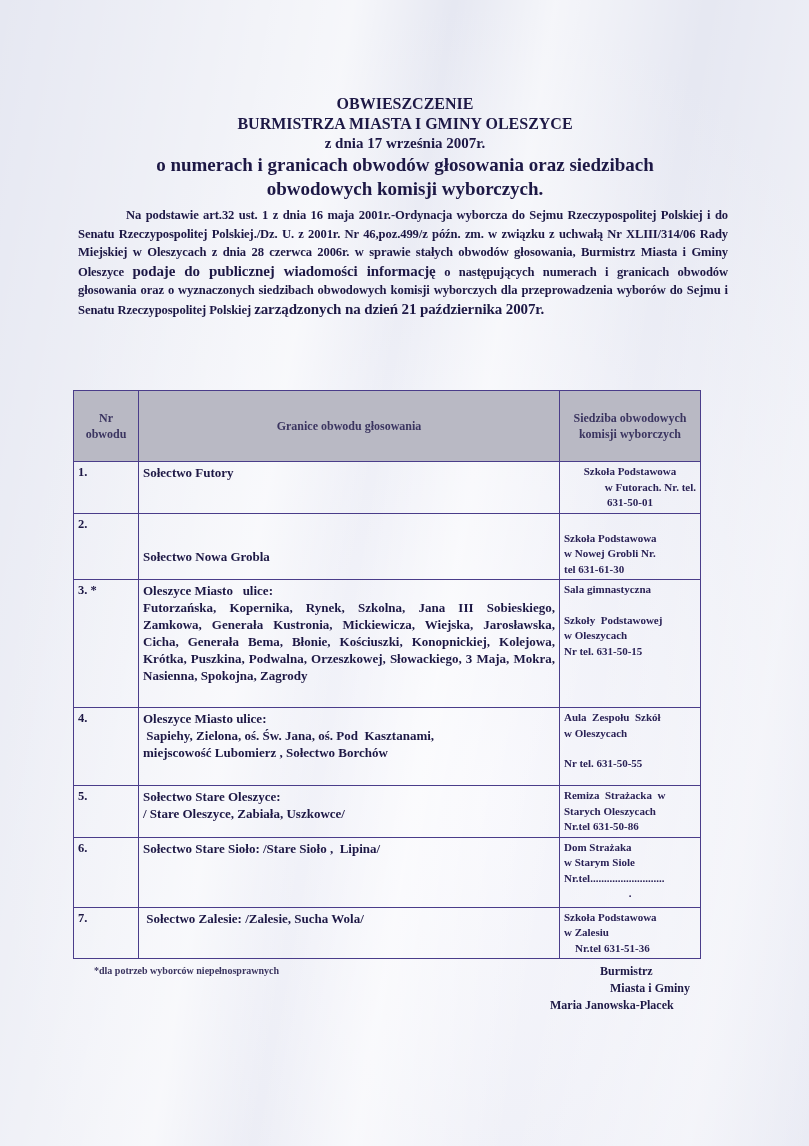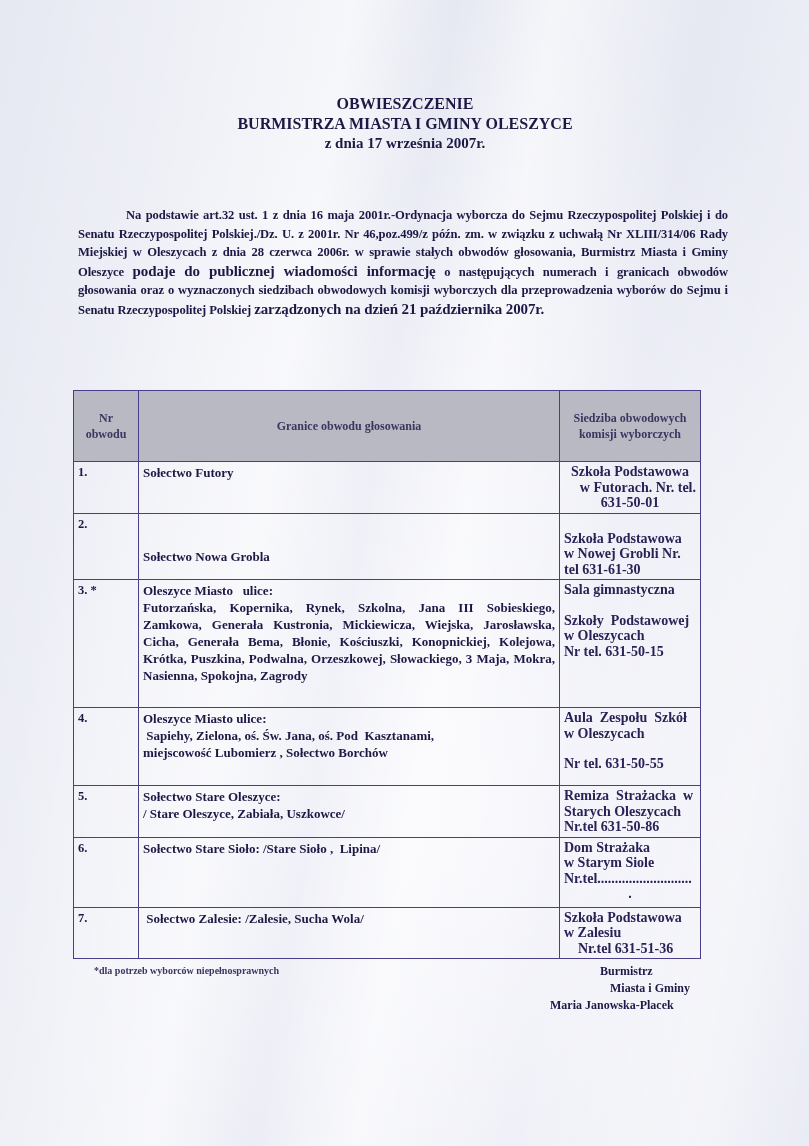--- a/index.html
+++ b/index.html
@@ -31,39 +31,41 @@
       position: absolute; left: 73px; top: 390px; width: 628px;
       border-collapse: collapse; font-weight: bold;
       font-size: 12.5px; line-height: 16px;
     }
     table.obw td, table.obw th {
       border: 1.5px solid #4a3d8a; vertical-align: top; padding: 2px 4px;
     }
     table.obw th { background: #b9b9c4; font-weight: bold; vertical-align: middle; text-align: center; font-size: 12px; line-height: 16px; color: #3b3560; }
     .c1 { width: 56px; }
     .c3 { width: 132px; }
-    td.seat { font-size: 14px; line-height: 15.5px; color: #2a2256; }
+    td.seat { font-size: 11px; line-height: 15.5px; color: #2a2256; }
     td.bound { font-size: 13px; line-height: 17px; }
     td.bound.just { text-align: justify; }
     .seat.center { text-align: center; }
     .footnote { position: absolute; left: 94px; top: 965px; font-size: 10px; font-weight: bold; color: #3b3560; }
     .sig { position: absolute; left: 550px; top: 963px; width: 160px; font-size: 12px; font-weight: bold; line-height: 17px; }
     .sig .l1 { padding-left: 50px; }
     .sig .l2 { padding-left: 60px; }
     .sig .l3 { padding-left: 0; }
   </style>
 </head>
 <body>
 
 <div class="page">
 
   <div class="title-block">
     <div class="t1">OBWIESZCZENIE</div>
     <div class="t2">BURMISTRZA MIASTA I GMINY OLESZYCE</div>
     <div class="t3">z dnia  17  września 2007r.</div>
+    <div class="t4">o numerach i granicach obwodów głosowania oraz siedzibach</div>
+    <div class="t4">obwodowych komisji wyborczych.</div>
   </div>
 
   <div class="intro"><span>Na podstawie art.32  ust. 1 z  dnia 16 maja  2001r.-Ordynacja wyborcza do Sejmu Rzeczypospolitej Polskiej i do  Senatu Rzeczypospolitej Polskiej./Dz. U. z 2001r. Nr 46,poz.499/z późn. zm. w związku z uchwałą Nr XLIII/314/06 Rady Miejskiej w Oleszycach z dnia 28 czerwca 2006r. w sprawie stałych obwodów głosowania, Burmistrz Miasta i Gminy Oleszyce </span><span class="big">podaje do publicznej wiadomości informację</span><span> o następujących numerach i granicach obwodów głosowania oraz o wyznaczonych siedzibach obwodowych komisji wyborczych dla przeprowadzenia wyborów do Sejmu i Senatu Rzeczypospolitej Polskiej </span><span class="big">zarządzonych na dzień 21 października 2007r.</span></div>
 
   <table class="obw">
     <thead>
       <tr>
         <th class="c1" style="height:66px">Nr obwodu</th>
         <th>Granice  obwodu głosowania</th>
         <th class="c3">Siedziba obwodowych komisji wyborczych</th>

